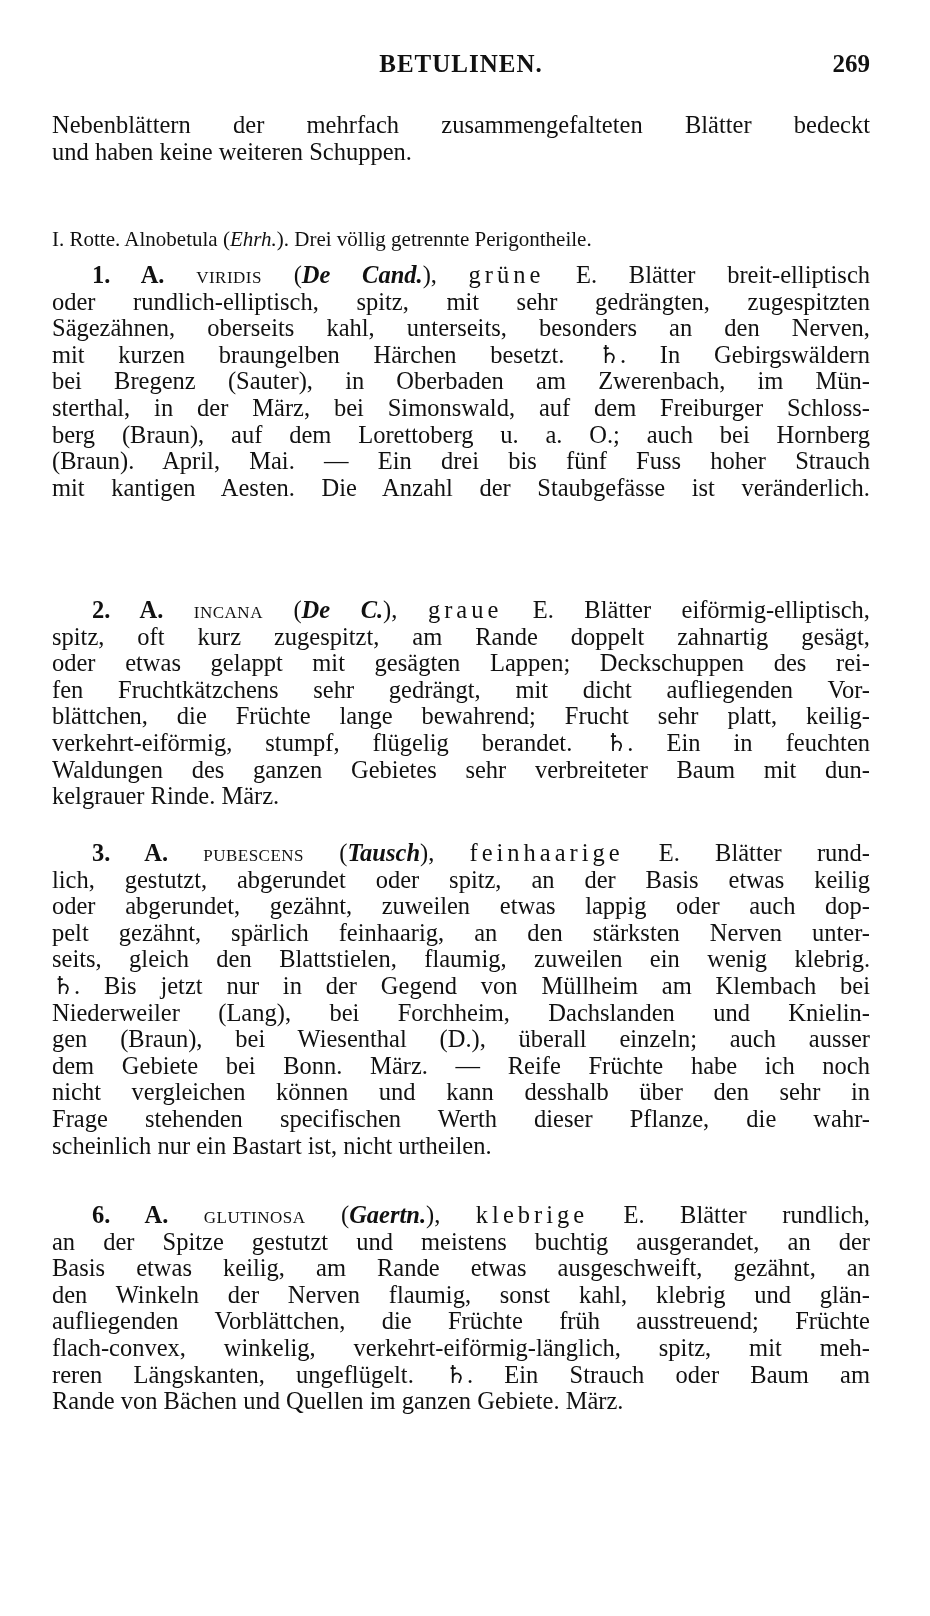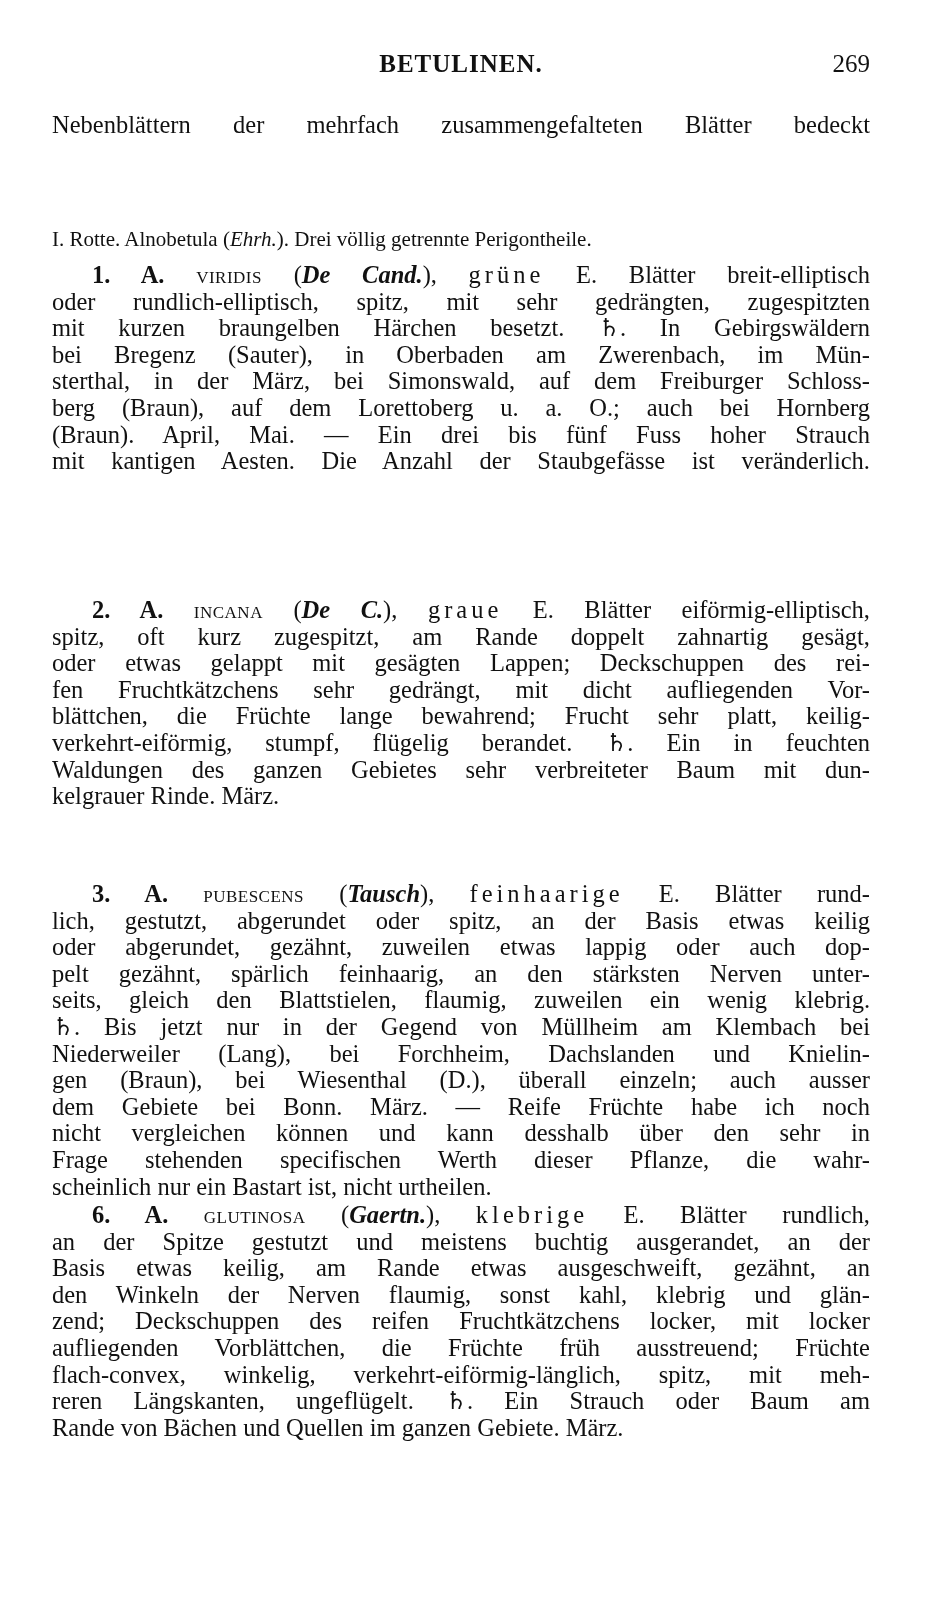--- a/index.html
+++ b/index.html
@@ -2,21 +2,21 @@
 <html><head>
 <meta charset="utf-8">
 <style>
   html, body { margin: 0; padding: 0; background: #ffffff; }
   body { width: 930px; height: 1616px; position: relative; overflow: hidden;
          font-family: "Liberation Serif", "DejaVu Serif", serif; color: #111; }
   .page { position: absolute; left: 0; top: 0; width: 930px; height: 1616px; }
   .header { position: absolute; top: 50px; left: 52px; width: 818px; height: 34px; }
   .running-title { position: absolute; left: 0; right: 0; text-align: center; font-size: 25px;
                    letter-spacing: 1px; font-weight: bold; }
-  .page-number { position: absolute; right: 0; top: 0; font-size: 25px; font-weight: normal; }
+  .page-number { position: absolute; right: 0; top: 0; font-size: 25px; font-weight: bold; }
   .body { position: absolute; left: 52px; width: 818px; font-size: 24.5px; line-height: 26.6px; }
   .line { display: block; white-space: nowrap; text-align: justify; text-align-last: justify; height: 26.6px; }
   .line.last { text-align-last: left; }
   .line.indent { padding-left: 40px; }
   .section-heading { position: absolute; left: 52px; width: 818px; text-align: left; font-size: 21px; }
   i { font-style: italic; }
   .sc { font-variant: small-caps; letter-spacing: 0.5px; }
   .sp { letter-spacing: 4px; }
   .b { font-weight: bold; }
 </style>
@@ -25,67 +25,68 @@
 
 <div class="page">
 
   <div class="header">
     <span class="running-title">BETULINEN.</span>
     <span class="page-number">269</span>
   </div>
 
   <div class="body" style="top:112px;">
     <span class="line">Nebenblättern der mehrfach zusammengefalteten Blätter bedeckt</span>
+    <span class="line last">und haben keine weiteren Schuppen.</span>
   </div>
 
   <div class="section-heading" style="top:227px;"><span>I. Rotte. Alnobetula (</span><i>Ehrh.</i><span>). Drei völlig getrennte Perigontheile.</span></div>
 
   <div class="body" style="top:262px;">
     <span class="line indent"><span class="b">1. A. </span><span class="sc">viridis</span><span> (</span><i class="b">De Cand.</i><span>), </span><span class="sp">grüne</span><span> E. Blätter breit-elliptisch</span></span>
     <span class="line">oder rundlich-elliptisch, spitz, mit sehr gedrängten, zugespitzten</span>
+    <span class="line">Sägezähnen, oberseits kahl, unterseits, besonders an den Nerven,</span>
     <span class="line">mit kurzen braungelben Härchen besetzt. ♄. In Gebirgswäldern</span>
     <span class="line">bei Bregenz (Sauter), in Oberbaden am Zwerenbach, im Mün-</span>
     <span class="line">sterthal, in der März, bei Simonswald, auf dem Freiburger Schloss-</span>
     <span class="line">berg (Braun), auf dem Lorettoberg u. a. O.; auch bei Hornberg</span>
     <span class="line">(Braun). April, Mai. — Ein drei bis fünf Fuss hoher Strauch</span>
     <span class="line">mit kantigen Aesten. Die Anzahl der Staubgefässe ist veränderlich.</span>
   </div>
 
 
   <div class="body" style="top:597px;">
     <span class="line indent"><span class="b">2. A. </span><span class="sc">incana</span><span> (</span><i class="b">De C.</i><span>), </span><span class="sp">graue</span><span> E. Blätter eiförmig-elliptisch,</span></span>
     <span class="line">spitz, oft kurz zugespitzt, am Rande doppelt zahnartig gesägt,</span>
     <span class="line">oder etwas gelappt mit gesägten Lappen; Deckschuppen des rei-</span>
     <span class="line">fen Fruchtkätzchens sehr gedrängt, mit dicht aufliegenden Vor-</span>
     <span class="line">blättchen, die Früchte lange bewahrend; Frucht sehr platt, keilig-</span>
     <span class="line">verkehrt-eiförmig, stumpf, flügelig berandet. ♄. Ein in feuchten</span>
     <span class="line">Waldungen des ganzen Gebietes sehr verbreiteter Baum mit dun-</span>
     <span class="line last">kelgrauer Rinde. März.</span>
   </div>
 
-  <div class="body" style="top:881px;">
+  <div class="body" style="top:840px;">
     <span class="line indent"><span class="b">3. A. </span><span class="sc">pubescens</span><span> (</span><i class="b">Tausch</i><span>), </span><span class="sp">feinhaarige</span><span> E. Blätter rund-</span></span>
     <span class="line">lich, gestutzt, abgerundet oder spitz, an der Basis etwas keilig</span>
     <span class="line">oder abgerundet, gezähnt, zuweilen etwas lappig oder auch dop-</span>
     <span class="line">pelt gezähnt, spärlich feinhaarig, an den stärksten Nerven unter-</span>
     <span class="line">seits, gleich den Blattstielen, flaumig, zuweilen ein wenig klebrig.</span>
     <span class="line">♄. Bis jetzt nur in der Gegend von Müllheim am Klembach bei</span>
     <span class="line">Niederweiler (Lang), bei Forchheim, Dachslanden und Knielin-</span>
     <span class="line">gen (Braun), bei Wiesenthal (D.), überall einzeln; auch ausser</span>
     <span class="line">dem Gebiete bei Bonn. März. — Reife Früchte habe ich noch</span>
     <span class="line">nicht vergleichen können und kann desshalb über den sehr in</span>
     <span class="line">Frage stehenden specifischen Werth dieser Pflanze, die wahr-</span>
     <span class="line last">scheinlich nur ein Bastart ist, nicht urtheilen.</span>
   </div>
 
   <div class="body" style="top:1202px;">
     <span class="line indent"><span class="b">6. A. </span><span class="sc">glutinosa</span><span> (</span><i class="b">Gaertn.</i><span>), </span><span class="sp">klebrige</span><span> E. Blätter rundlich,</span></span>
     <span class="line">an der Spitze gestutzt und meistens buchtig ausgerandet, an der</span>
     <span class="line">Basis etwas keilig, am Rande etwas ausgeschweift, gezähnt, an</span>
     <span class="line">den Winkeln der Nerven flaumig, sonst kahl, klebrig und glän-</span>
-    <span class="line">zend; Deckschuppen des reifen Fruchtkätzchens locker, mit locker</span>
     <span class="line">aufliegenden Vorblättchen, die Früchte früh ausstreuend; Früchte</span>
     <span class="line">flach-convex, winkelig, verkehrt-eiförmig-länglich, spitz, mit meh-</span>
     <span class="line">reren Längskanten, ungeflügelt. ♄. Ein Strauch oder Baum am</span>
     <span class="line last">Rande von Bächen und Quellen im ganzen Gebiete. März.</span>
   </div>
 
 </div>
 
 </body></html>

